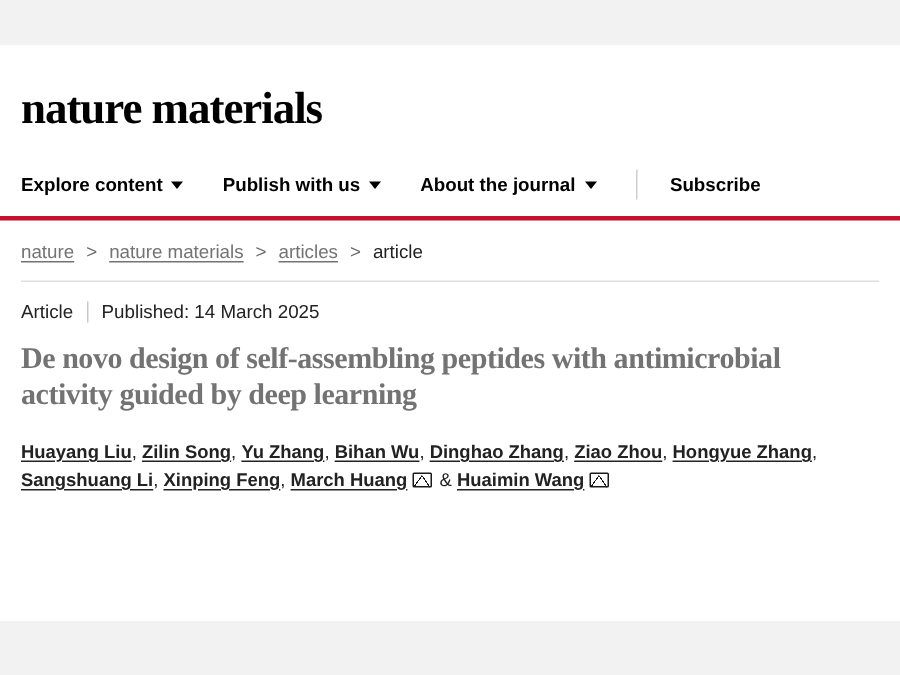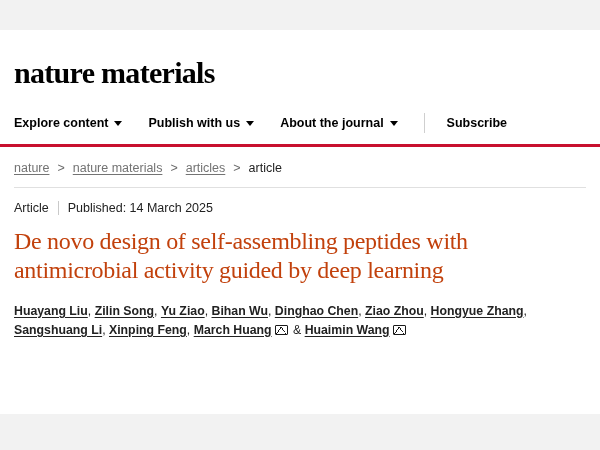--- a/index.html
+++ b/index.html
@@ -135,25 +135,25 @@
     width: 1px;
     height: 14px;
     background: #c9c9c9;
     margin: 0 9px;
   }
   
   h1.title {
     margin: 12px 0 0 0;
     padding: 0 14px;
     font-family: "Liberation Serif", serif;
-    font-size: 24px;
-    font-weight: 400;
+    font-size: 20px;
+    font-weight: 700;
     line-height: 1.22;
     letter-spacing: -0.3px;
-    color: #c2410c;
+    color: #737373;
     max-width: 560px;
   }
   
   .authors {
     padding: 16px 14px 0 14px;
     font-size: 12.3px;
     line-height: 1.55;
     color: #222;
     max-width: 578px;
   }
@@ -238,23 +238,23 @@
       <span class="type">Article</span>
       <span class="bar"></span>
       <span class="pub">Published: 14 March 2025</span>
     </div>
 
     <h1 class="title">De novo design of self-assembling peptides with antimicrobial activity guided by deep learning</h1>
 
     <div class="authors">
       <a>Huayang Liu</a><span>,</span>
       <a>Zilin Song</a><span>,</span>
-      <a>Yu Ziao</a><span>,</span>
+      <a>Yu Zhang</a><span>,</span>
       <a>Bihan Wu</a><span>,</span>
-      <a>Dinghao Chen</a><span>,</span>
+      <a>Dinghao Zhang</a><span>,</span>
       <a>Ziao Zhou</a><span>,</span>
       <a>Hongyue Zhang</a><span>,</span>
       <a>Sangshuang Li</a><span>,</span>
       <a>Xinping Feng</a><span>,</span>
       <a>March Huang</a><span class="mail"></span><span class="plain"> &amp;</span>
       <a>Huaimin Wang</a><span class="mail"></span>
     </div>
 
   </div>
 </div>

